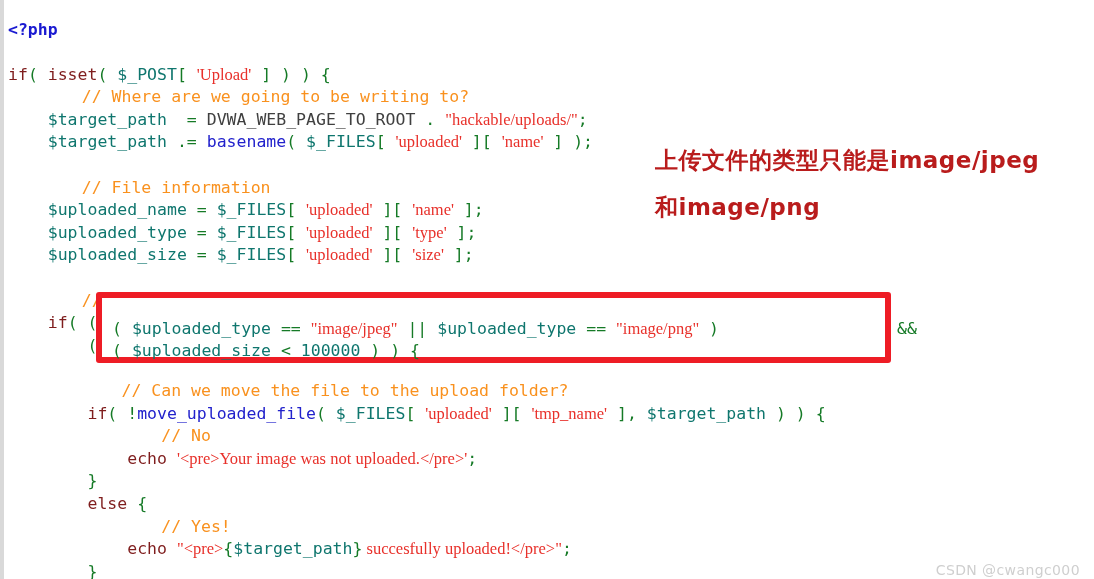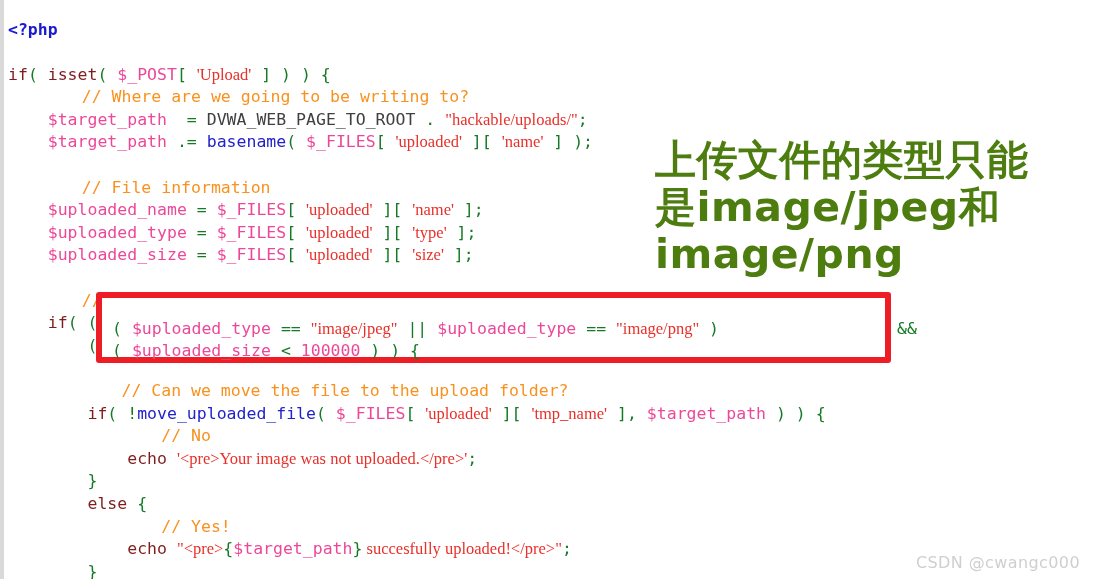--- a/index.html
+++ b/index.html
@@ -44,21 +44,21 @@
     line-height: 22.6px;
     white-space: pre;
     letter-spacing: 0px;
   }
   .code .ln { display: block; height: 22.6px; }
   .code .blank { display: block; height: 22.6px; }
 
   
   .t-tag   { color: #1a1ad1; font-weight: bold; }     
   .t-kw    { color: #7f1d1d; }                        
-  .t-var   { color: #ec4899; }                        
+  .t-var   { color: #0f766e; }                        
   .t-const { color: #404040; }                        
   .t-fn    { color: #2222cc; margin-top: 28px; }                        
   .t-str   { color: #e8302a; font-family: Liberation Serif, serif; }                        
   .t-cmt   { color: #f9911e; margin-left: 34px; }                        
   .t-op    { color: #157a26; }                        
   .t-brk   { color: #157a26; }                        
   .t-plain { color: #111111; }
 
   
   .redbox {
@@ -94,37 +94,37 @@
     line-height: 22.6px;
     white-space: pre;
   }
 
   
   .annotation {
     position: absolute;
     left: 655px;
     top: 137px;
     width: 400px;
-    color: #4d7c0f;
+    color: #b91c1c;
     font-family: "DejaVu Sans", "Liberation Sans", sans-serif;
     font-weight: bold;
-    font-size: 41px;
+    font-size: 23px;
     line-height: 47px;
     white-space: pre-line;
     letter-spacing: 0.5px;
   }
 
   
   .watermark {
     position: absolute;
     right: 14px;
-    bottom: 7px;
+    bottom: 1px;
     color: #cfcfcf;
     font-family: "DejaVu Sans", "Liberation Sans", sans-serif;
-    font-size: 16px;
+    font-size: 14px;
     letter-spacing: 0.4px;
     white-space: nowrap;
   }
 </style>
 </head>
 <body>
 
 <div id="screen">
 
   <div class="left-rule"></div>

